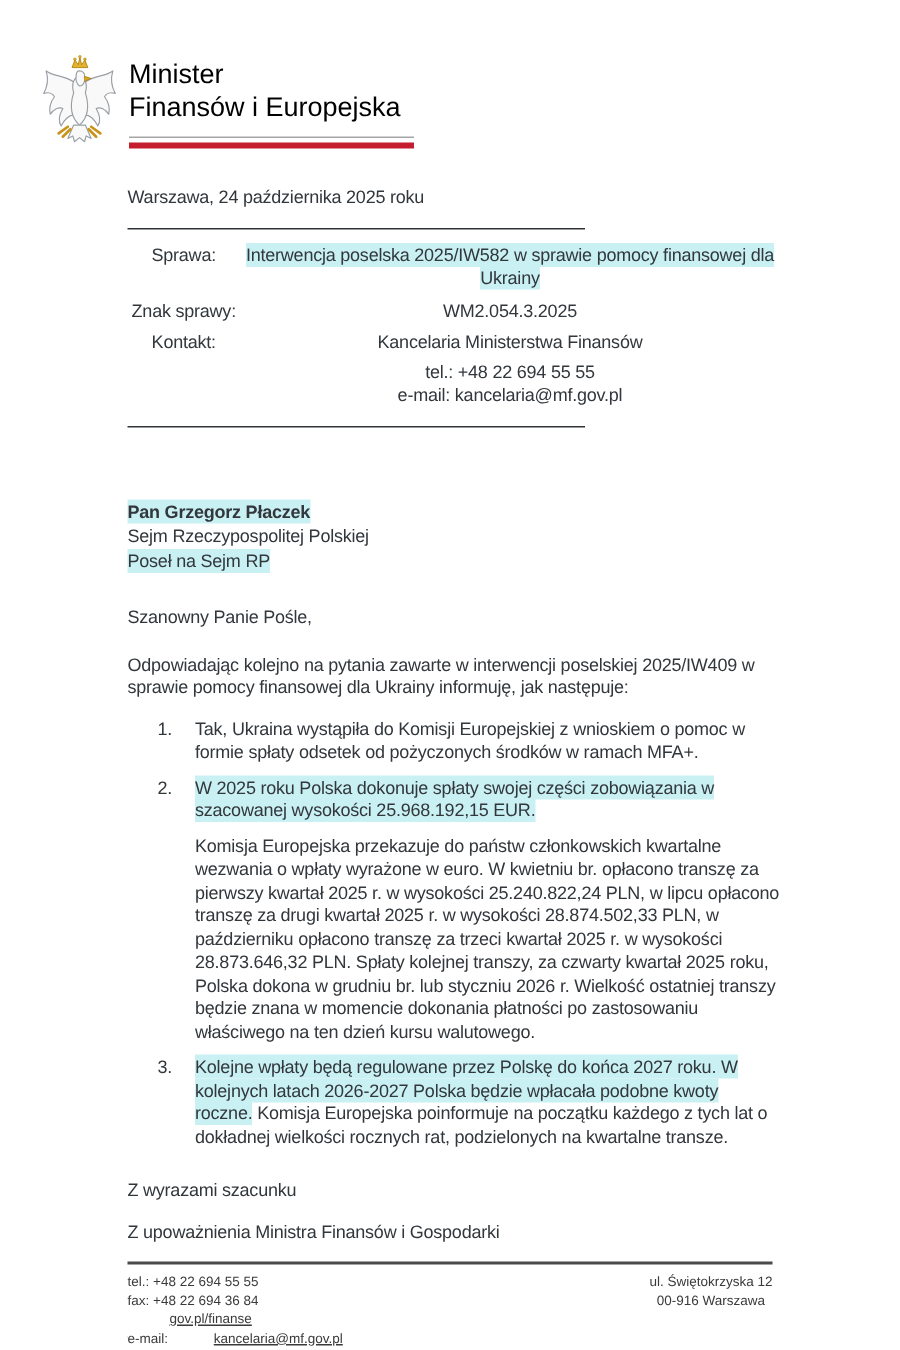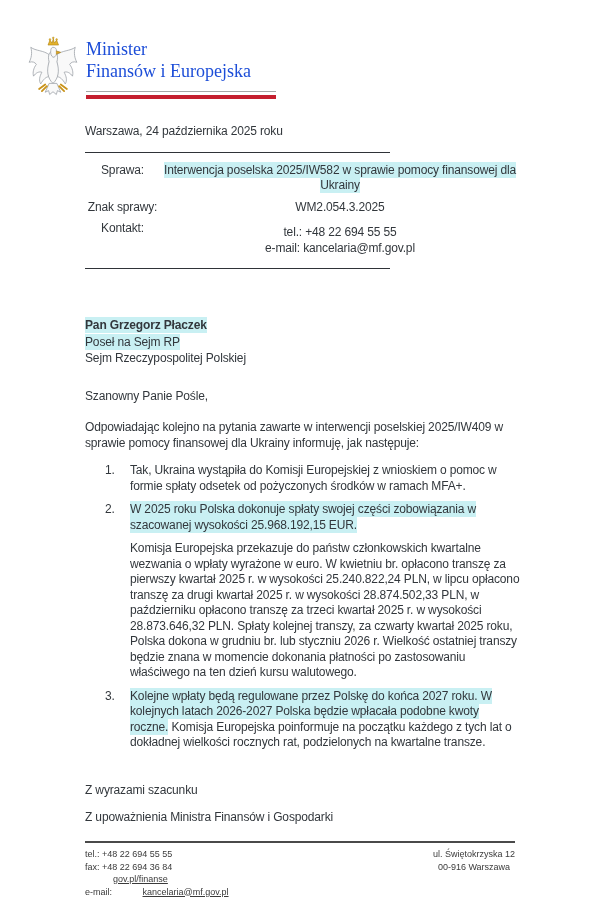--- a/index.html
+++ b/index.html
@@ -7,21 +7,21 @@
   body { font-family:"Liberation Sans", sans-serif; }
   .page {
     position:relative; width:600px; height:900px; margin:0 auto;
     background:#ffffff; color:#32373c; overflow:hidden;
     font-size:12px; line-height:15.5px; letter-spacing:-0.15px;
   }
   
   .brand { display:flex; align-items:flex-start; padding:36px 0 0 28px; }
   .eagle { width:50px; height:67px; flex:0 0 auto; margin-right:8px; }
   .brand-text { padding-top:2px; }
-  .ministry-title { font-size:18px; line-height:22px; color:#1d4ed8; letter-spacing:0;font-family:Liberation Serif, serif; }
+  .ministry-title { font-size:18px; line-height:22px; color:#000000; letter-spacing:0; }
   .brand-rules { margin-top:9px; width:190px; }
   .rule-gray { height:1px; background:#a6a6a6; }
   .rule-red { height:4px; background:var(--accent-red,#c41e2e); margin-top:3px; }
   
   .content { padding:0 80px 0 85px; }
   .date-line { margin-top:21px; }
   .sep { border:0; border-top:1.5px solid #2f3338; width:305px; margin:12px 0 0 0; }
   
   .meta { margin-top:10px; }
   .meta-row { display:grid; grid-template-columns:75px 1fr; margin-bottom:6px;text-align:center; }
@@ -36,21 +36,21 @@
   .addressee { margin-top:12px; line-height:16.5px; }
   .addressee .name { font-weight:bold;margin-top:48px; }
   .salutation { margin-top:22px; }
   .intro { margin-top:16px; }
   
   ol.answers { list-style:none; margin-top:12px; }
   ol.answers > li { position:relative; padding-left:45px; margin-bottom:8px; }
   ol.answers .num { position:absolute; left:20px; top:0; }
   .detail-para { margin-top:8px; }
   
-  .regards { margin-top:32px; }
+  .regards { margin-top:20px; }
   .authorization { margin-top:12px; }
   .signer { margin-top:13px;margin-left:18px; }
   .signer .name { font-weight:bold; }
   .org { margin-top:13px; }
   
   .footer {
     position:absolute; top:841px; left:85px; width:430px;
     background:#ffffff; border-top:2px solid #4a4a4a; padding-top:5px;
     display:flex; justify-content:space-between;
     font-size:9px; line-height:12.5px; letter-spacing:0; color:#3a3a3a;
@@ -115,32 +115,33 @@
         <span class="label">Sprawa:</span>
         <span class="value"><mark class="hl">Interwencja poselska 2025/IW582 w sprawie pomocy finansowej dla Ukrainy</mark></span>
       </div>
       <div class="meta-row">
         <span class="label">Znak sprawy:</span>
         <span class="value">WM2.054.3.2025</span>
       </div>
       <div class="meta-row">
         <span class="label">Kontakt:</span>
         <span class="value">
+          <div>Kancelaria Ministerstwa Finansów</div>
           <div class="kontakt-extra">tel.: +48 22 694 55 55</div>
           <div>e-mail: kancelaria@mf.gov.pl</div>
         </span>
       </div>
     </div>
 
     <hr class="sep">
 
     <div class="addressee">
       <div class="name"><mark class="hl">Pan Grzegorz Płaczek</mark></div>
+      <div>Sejm Rzeczypospolitej Polskiej</div>
       <div><mark class="hl">Poseł na Sejm RP</mark></div>
-      <div>Sejm Rzeczypospolitej Polskiej</div>
     </div>
 
     <p class="salutation">Szanowny Panie Pośle,</p>
 
     <p class="intro">Odpowiadając kolejno na pytania zawarte w interwencji poselskiej 2025/IW409 w sprawie pomocy finansowej dla Ukrainy informuję, jak następuje:</p>
 
     <ol class="answers">
       <li>
         <span class="num">1.</span>
         <span>Tak, Ukraina wystąpiła do Komisji Europejskiej z wnioskiem o pomoc w formie spłaty odsetek od pożyczonych środków w ramach MFA+.</span>

